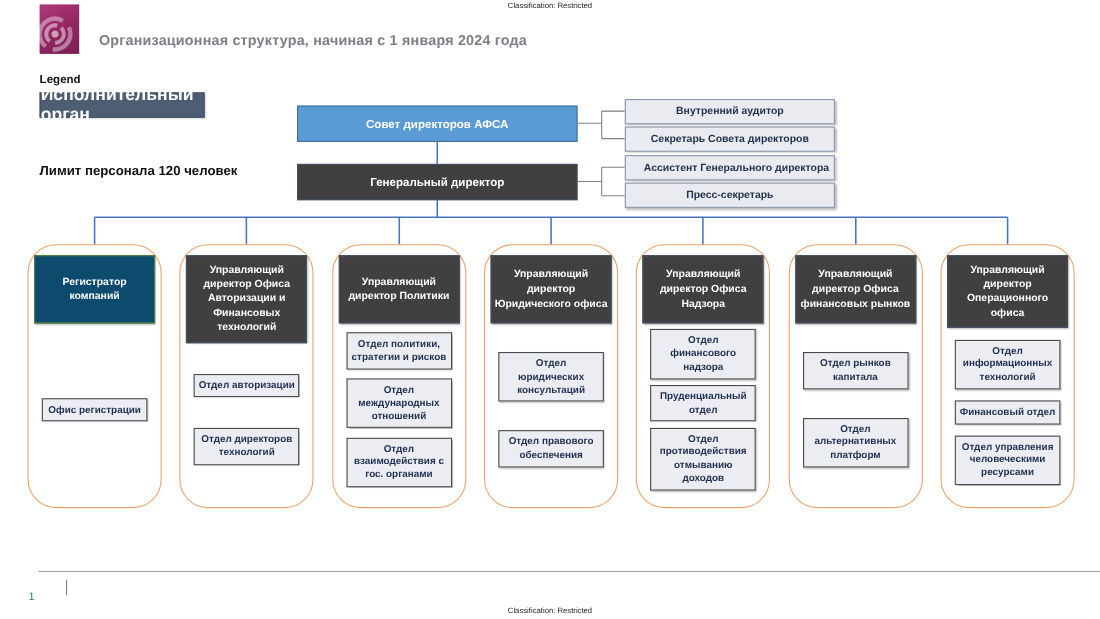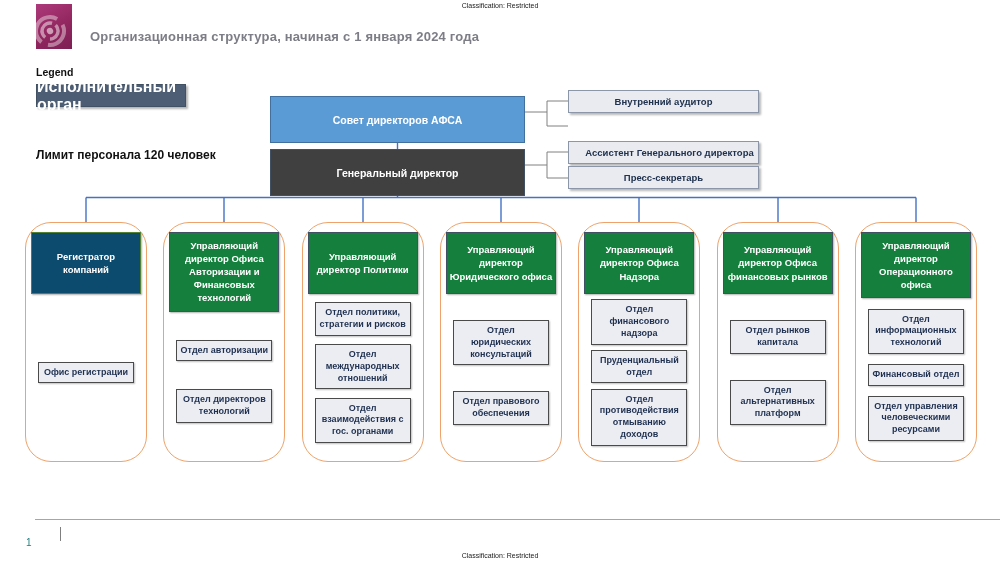--- a/index.html
+++ b/index.html
@@ -21,37 +21,37 @@
 
   .legend-label { position:absolute; left:36px; top:66px; font-size:10.5px; font-weight:bold; color:#111; }
   .legend-box { position:absolute; left:36px; top:84px; width:150px; height:23px;
     background:#4d5d74; border:1px solid #425064; color:#fff; font-size:16px; font-weight:bold;
     display:flex; align-items:center; justify-content:center;
     box-shadow:1.5px 1.5px 2px rgba(0,0,0,.3); }
   .staff-limit { position:absolute; left:36px; top:148px; font-size:12px; font-weight:bold; color:#111; }
 
   svg.connectors { position:absolute; left:0; top:0; pointer-events:none; }
 
-  .exec-box { position:absolute; left:270px; width:255px; height:47px;
+  .exec-box { position:absolute; left:270px; width:255px; height:33px;
     display:flex; align-items:center; justify-content:center;
     color:#fff; font-size:10.5px; font-weight:bold; z-index:2; }
   .exec-board { top:96px; background:#5b9bd5; border:1px solid #41719c; }
   .exec-ceo { top:149px; background:#404040; border:1px solid #425064; }
 
   .assist-box { position:absolute; left:568px; width:191px; height:23px;
     background:#e9ebf0; border:1px solid #8b97a8; color:#20324e;
     font-size:9.5px; font-weight:bold; display:flex; align-items:center; justify-content:center;
     box-shadow:1.5px 1.5px 2px rgba(0,0,0,.28); z-index:2; }
   .a1 { top:90px; } .a2 { top:115px; } .a3 { top:141px;padding-left:12px; } .a4 { top:166px; }
 
   .columns { position:absolute; left:25px; top:222px; width:952px; height:240px;
     display:flex; justify-content:space-between; z-index:2; }
   .org-col { width:122px; background:#fff; border:1.5px solid #eda36b; border-radius:26px;
     display:flex; flex-direction:column; align-items:center; padding:9px 5px 10px 5px; }
-  .col-header { width:100%; min-height:62px; background:#15803d; border:1px solid #425064;
+  .col-header { width:100%; min-height:62px; background:#404040; border:1px solid #425064;
     color:#fff; font-size:9.5px; font-weight:bold; line-height:1.38; text-align:center;
     display:flex; align-items:center; justify-content:center; padding:6px 2px;
     box-shadow:1px 1px 1.5px rgba(0,0,0,.3); }
   .col-header.green { background:#0c4a6e; border:1px solid #548235; }
   .dept-area { flex:1; width:calc(100% - 14px); display:flex; flex-direction:column;
     justify-content:space-evenly; }
   .dept-box { background:#ebedf2; border:1px solid #4a4a4a; color:#1f3050;
     font-size:9px; font-weight:bold; line-height:1.3; text-align:center; padding:4px 2px;
     overflow-wrap:break-word; box-shadow:1px 1px 1.5px rgba(0,0,0,.25); }
 
@@ -100,20 +100,21 @@
       <path d="M639 197.5 V223"></path>
       <path d="M778 197.5 V223"></path>
       <path d="M916 197.5 V223"></path>
     </g>
   </svg>
 
   <div class="exec-box exec-board">Совет директоров АФСА</div>
   <div class="exec-box exec-ceo">Генеральный директор</div>
 
   <div class="assist-box a1">Внутренний аудитор</div>
+  <div class="assist-box a2">Секретарь Совета директоров</div>
   <div class="assist-box a3">Ассистент Генерального директора</div>
   <div class="assist-box a4">Пресс-секретарь</div>
 
   <div class="columns">
 
     <div class="org-col">
       <div class="col-header green">Регистратор компаний</div>
       <div class="dept-area">
         <div class="dept-box">Офис регистрации</div>
       </div>

